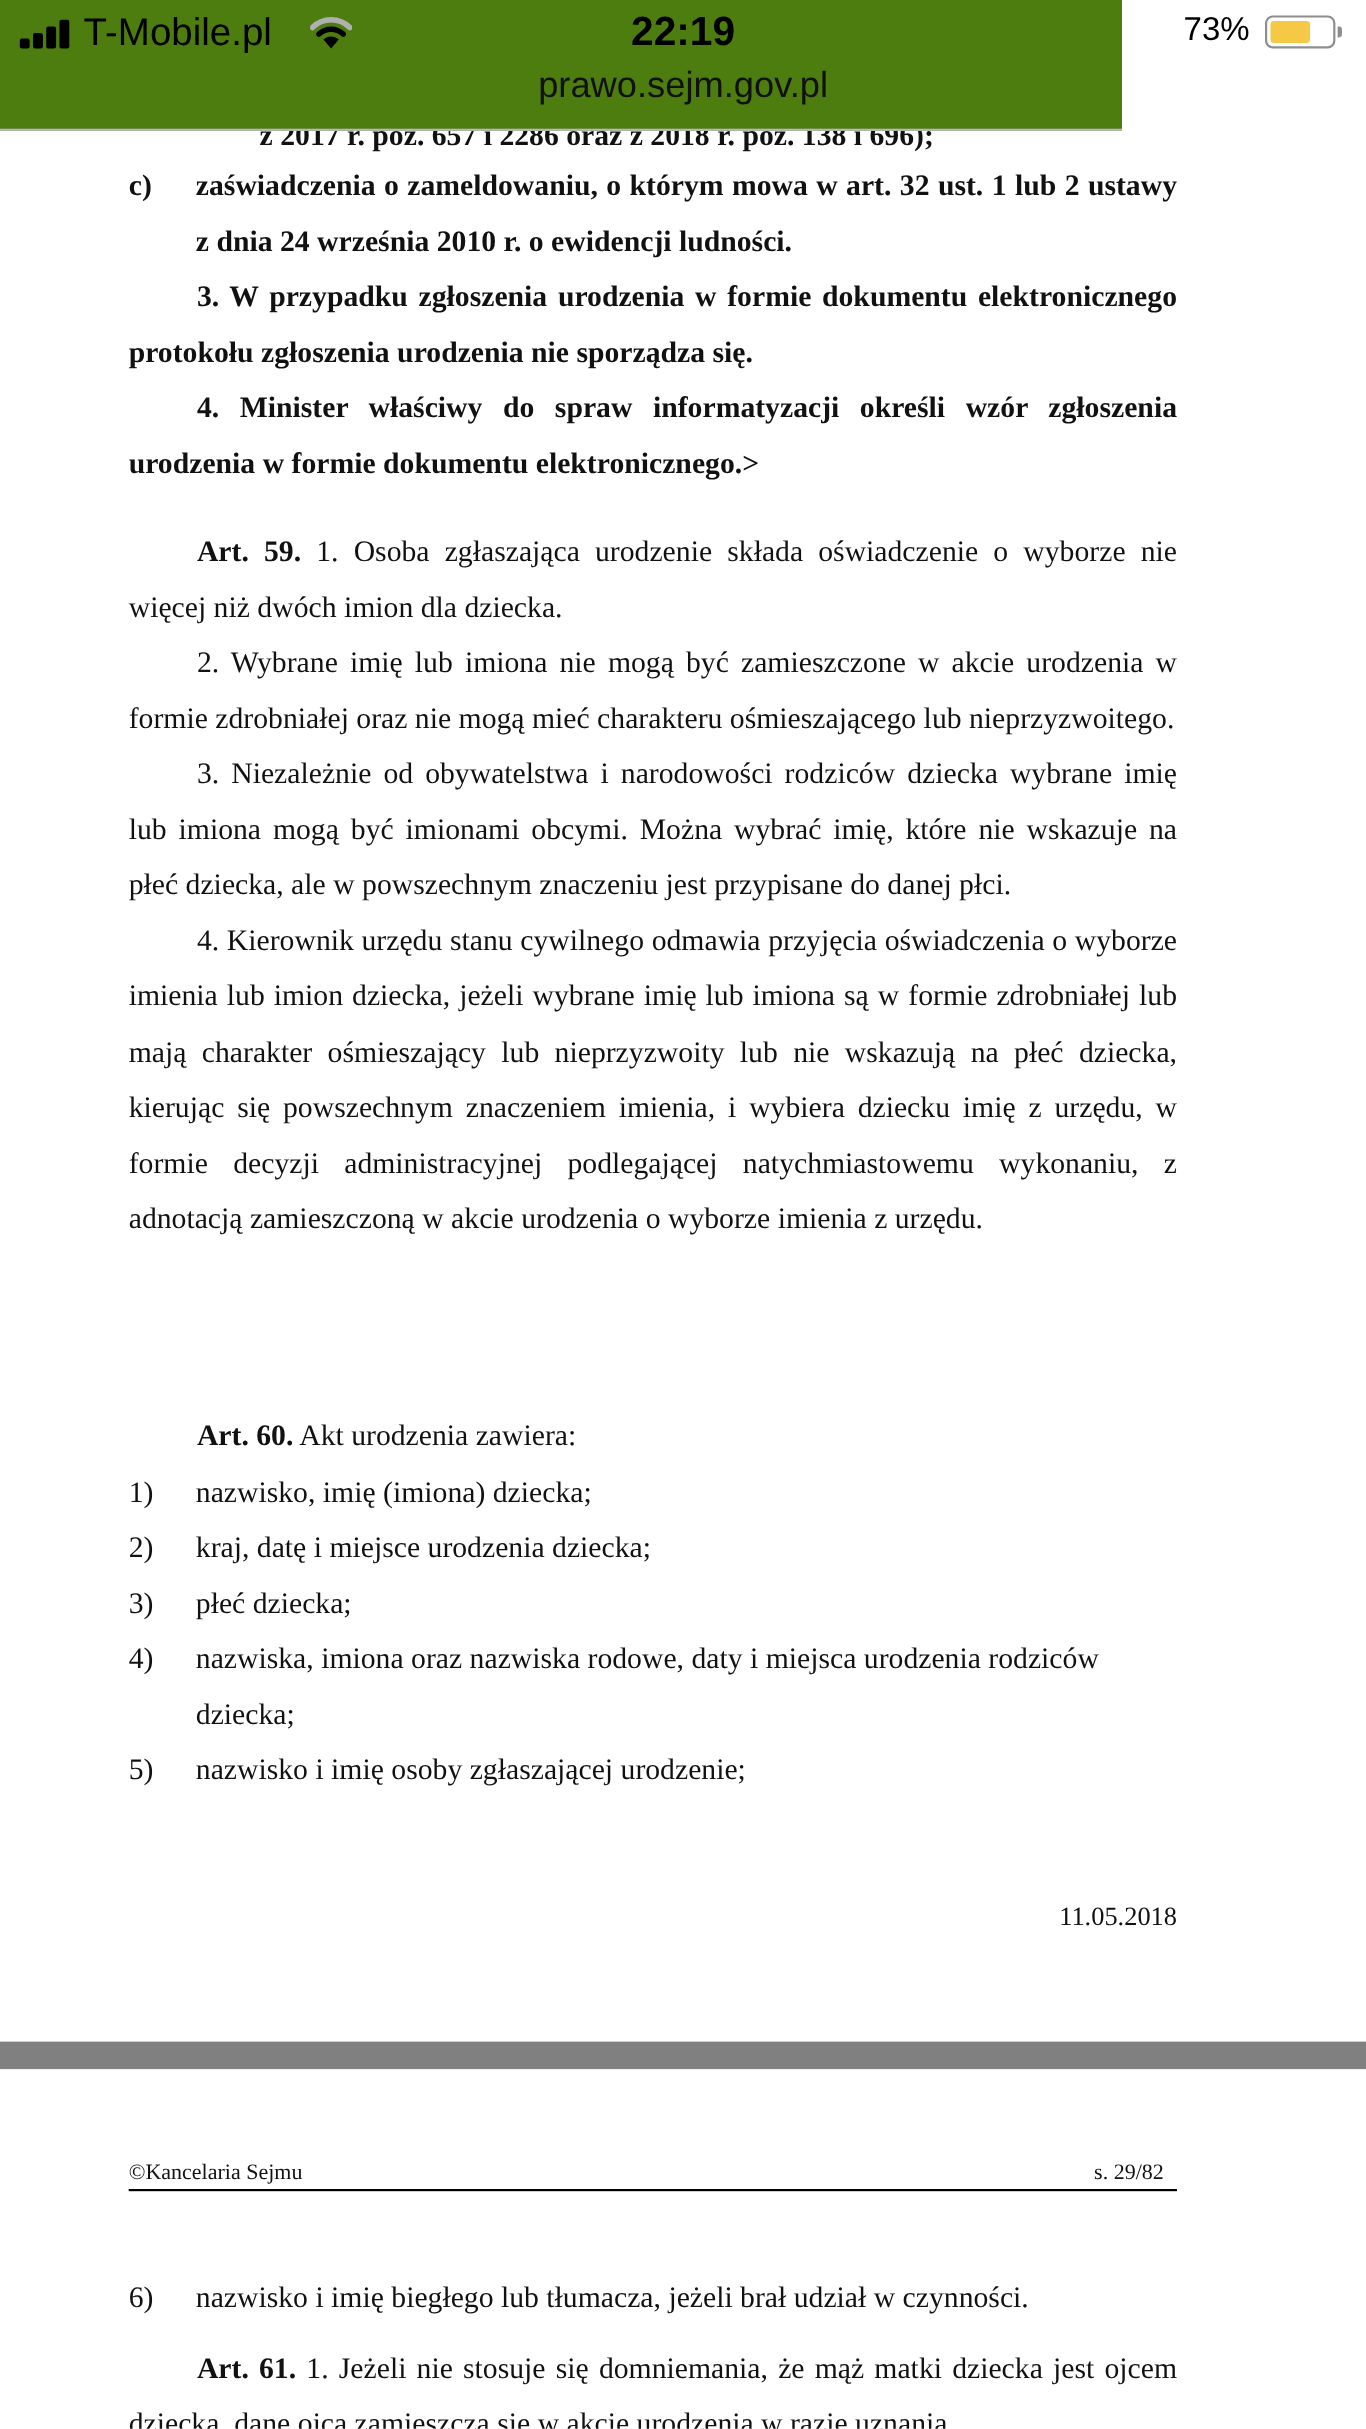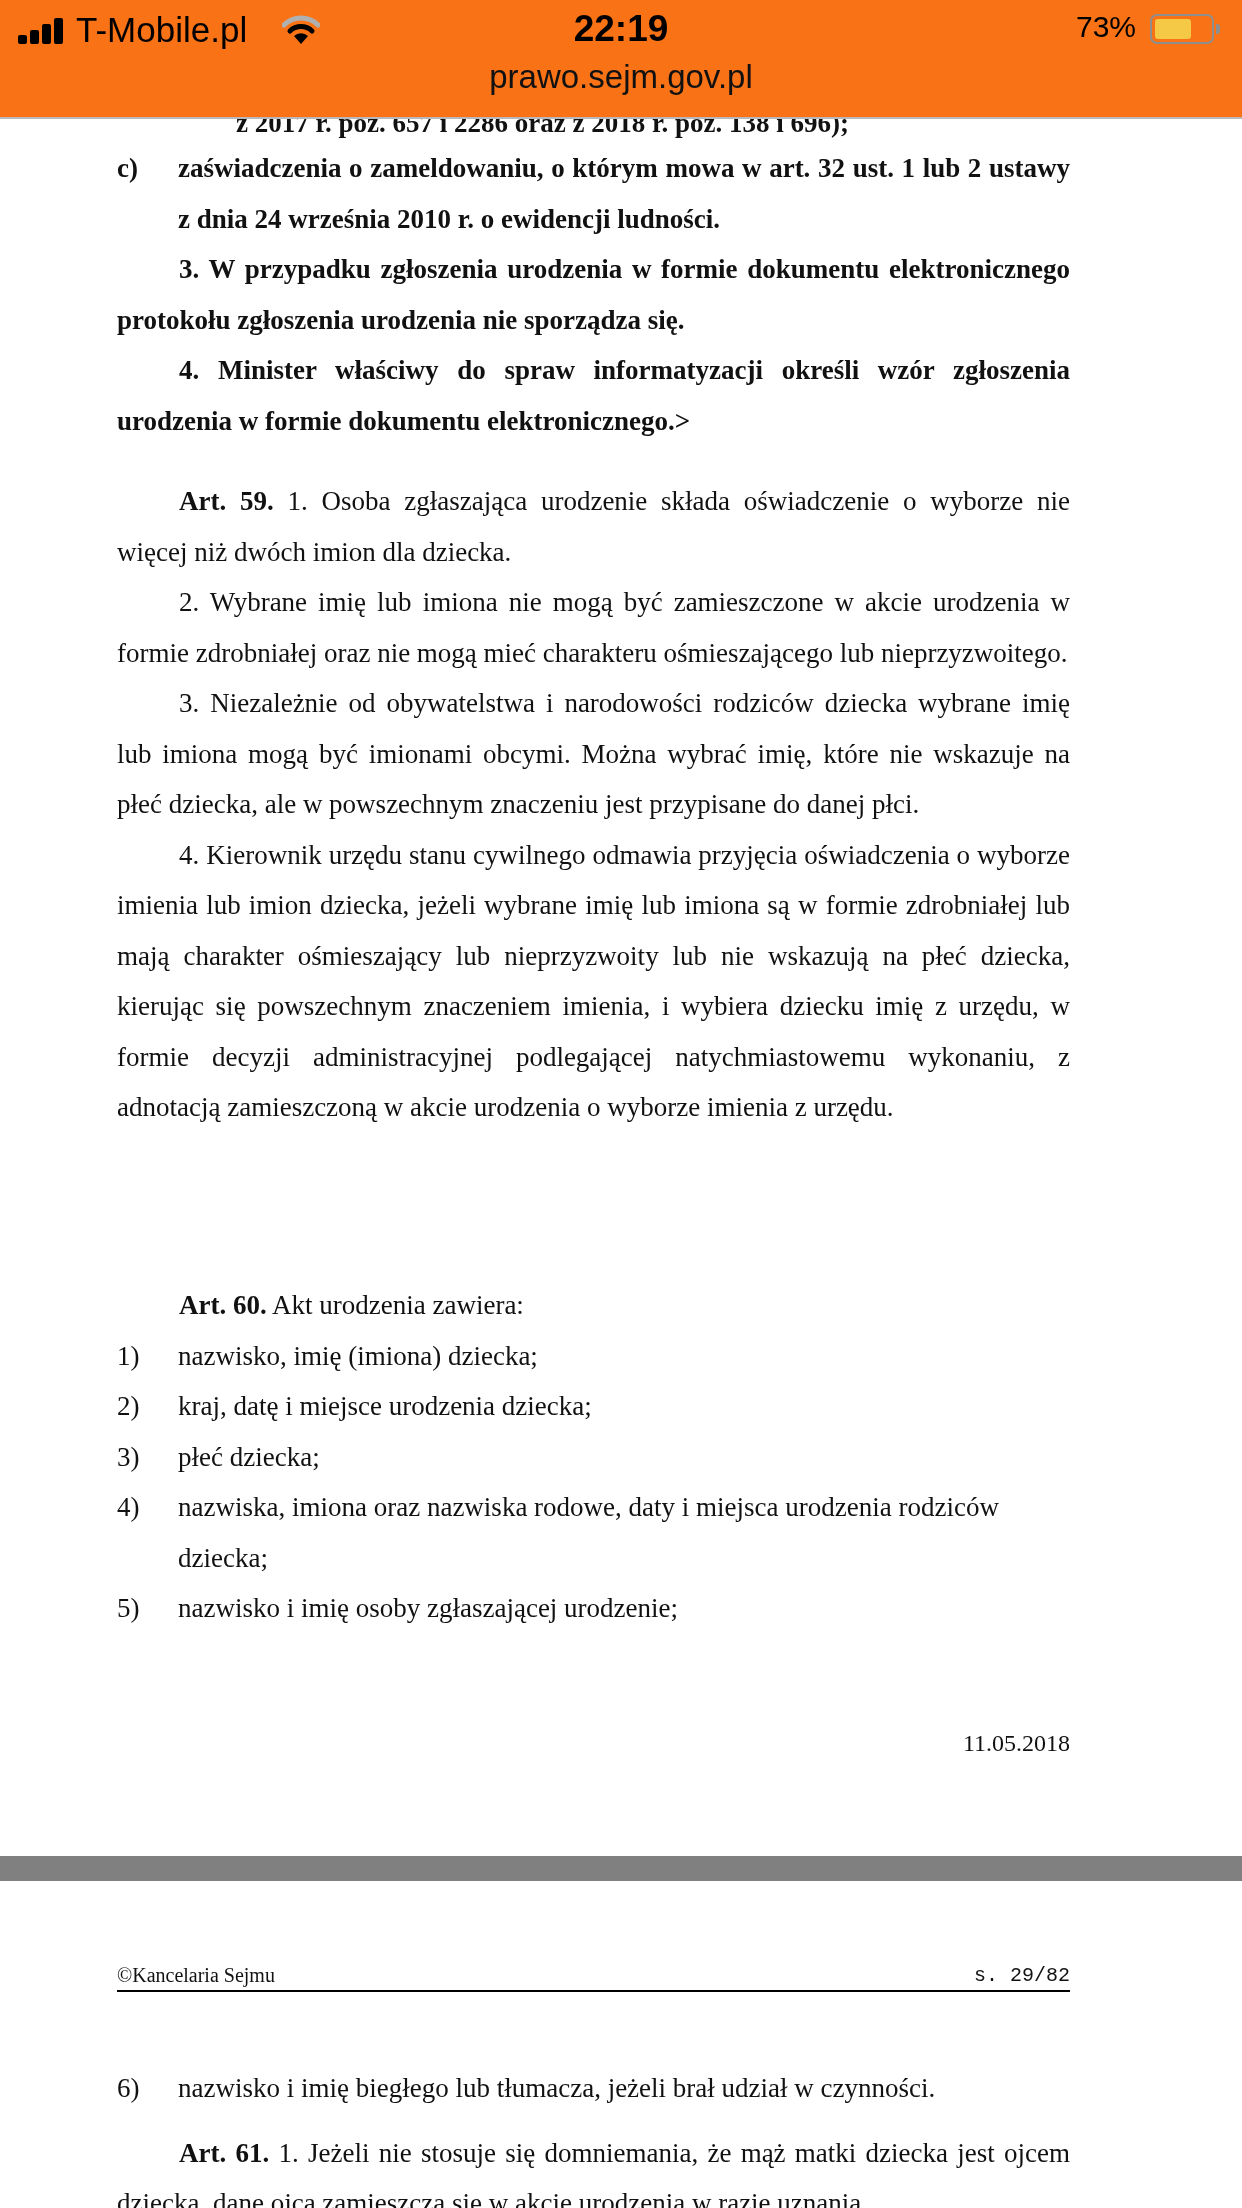--- a/index.html
+++ b/index.html
@@ -3,22 +3,22 @@
 <meta charset="utf-8">
 <style>
   html, body { margin: 0; padding: 0; }
   body {
     width: 1242px; height: 2208px; overflow: hidden; position: relative;
     background: #ffffff; color: #111;
     font-family: "Liberation Serif", serif;
   }
   
   .chrome {
-    position: absolute; left: 0; top: 0; width: 1242px; height: 117px;
-    background: #f97316; border-bottom: 2px solid #b9b9b9; z-index: 5;
+    position: absolute; left: 0; top: 0; width: 1020px; height: 117px;
+    background: #4d7c0f; border-bottom: 2px solid #b9b9b9; z-index: 5;
   }
   .status { position: absolute; left: 0; top: 0; width: 1242px; height: 62px;
     font-family: "Liberation Sans", sans-serif; }
   .signal { position: absolute; left: 18px; top: 16px; width: 48px; height: 28px; }
   .signal span { position: absolute; bottom: 0; width: 9px; background: #000; border-radius: 2px; }
   .carrier { position: absolute; left: 76px; top: 10px; font-size: 35px; color: #000; }
   .wifi { position: absolute; left: 282px; top: 14px; width: 38px; height: 32px; }
   .time { position: absolute; left: 0; width: 1242px; top: 8px; text-align: center;
     font-size: 37px; font-weight: bold; color: #000; }
   .battery-pct { position: absolute; right: 106px; top: 10px; font-size: 30px; color: #000; }
@@ -42,21 +42,21 @@
   .gap-s { height: 14px; }
 
   .cut-top { position: absolute; left: 236px; top: 98px; font-weight: bold; font-size: 27px;
     line-height: 50px; white-space: nowrap; color: #111; z-index: 1; }
 
   .date { position: absolute; right: 172px; top: 1730px; font-size: 24px; }
   .band { position: absolute; left: 0; top: 1856px; width: 1242px; height: 25px; background: #808080; }
   .footer { position: absolute; left: 117px; top: 1964px; width: 953px; height: 26px;
     border-bottom: 2px solid #000; font-size: 20px; }
   .footer .left { position: absolute; left: 0; top: 0; }
-  .footer .right { position: absolute; right: 0; top: 0; font-family: Liberation Mono, monospace; }
+  .footer .right { position: absolute; right: 12px; top: 0; }
 </style>
 </head>
 <body>
 
 <div class="chrome">
   <div class="status">
     <div class="signal">
       <span style="left:0;height:9px"></span>
       <span style="left:12px;height:14px"></span>
       <span style="left:24px;height:20px"></span>

